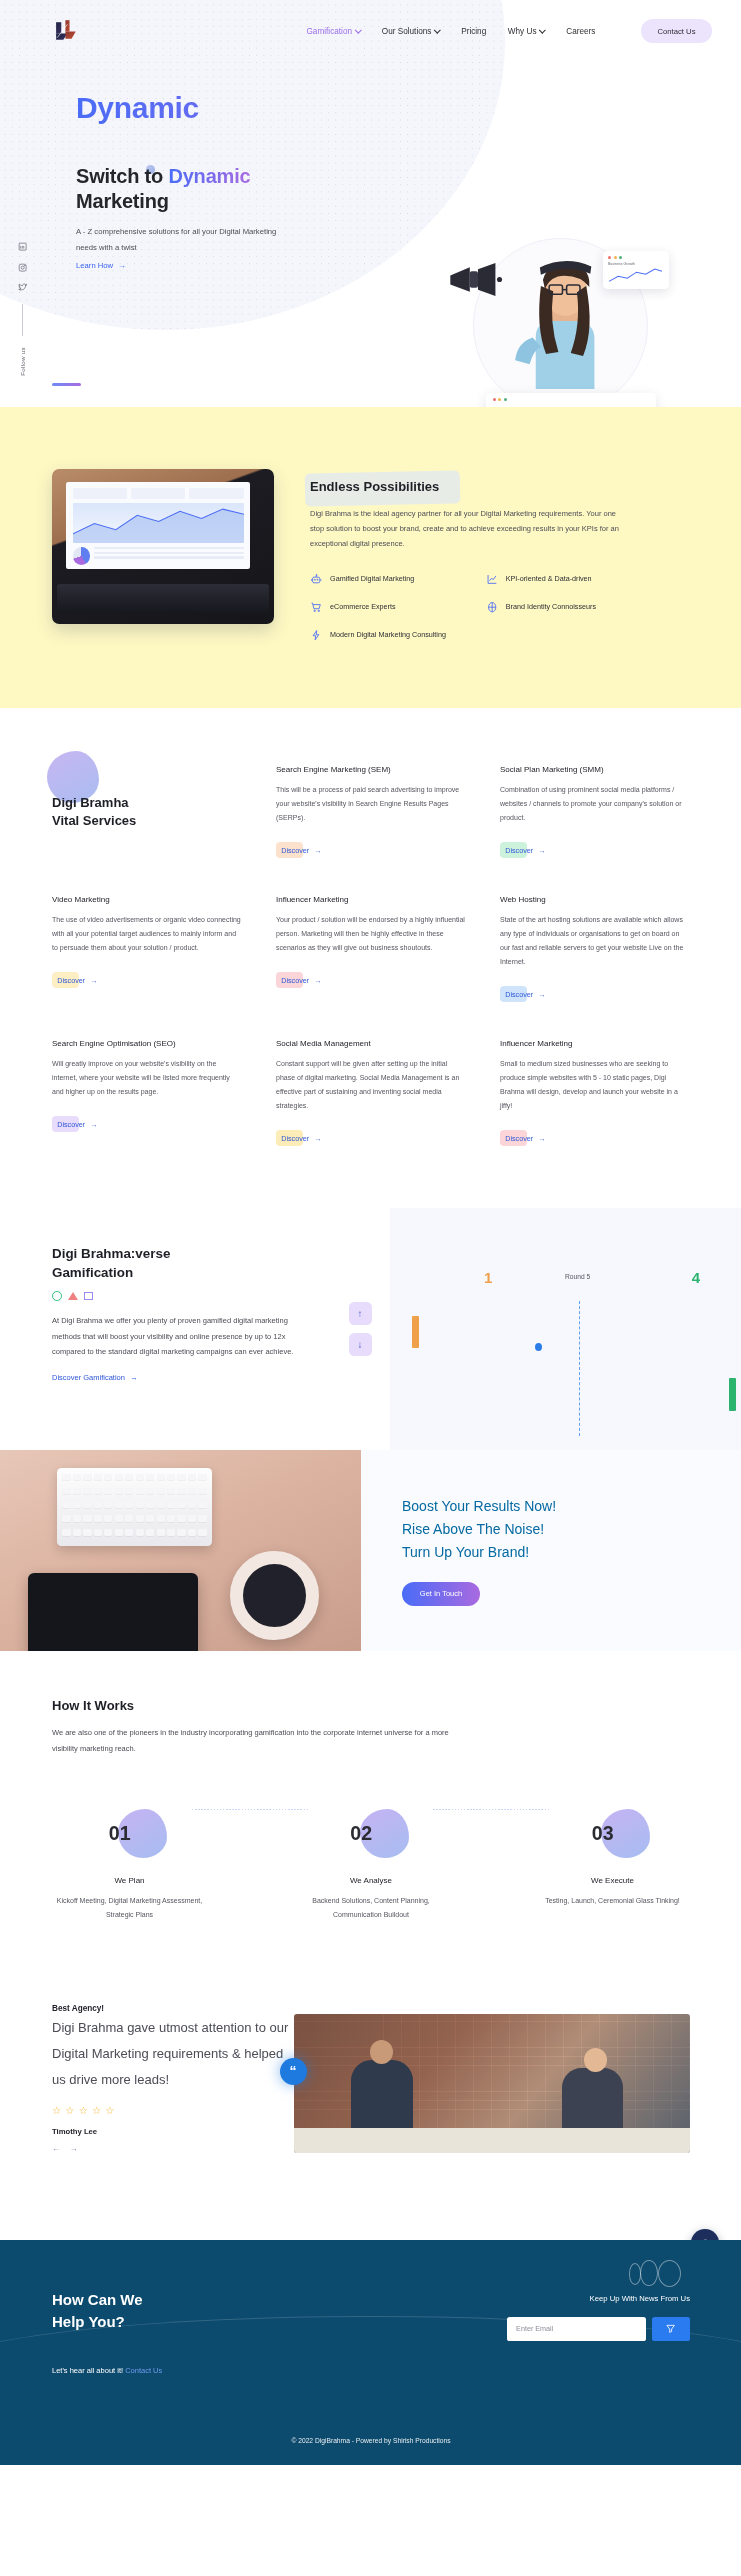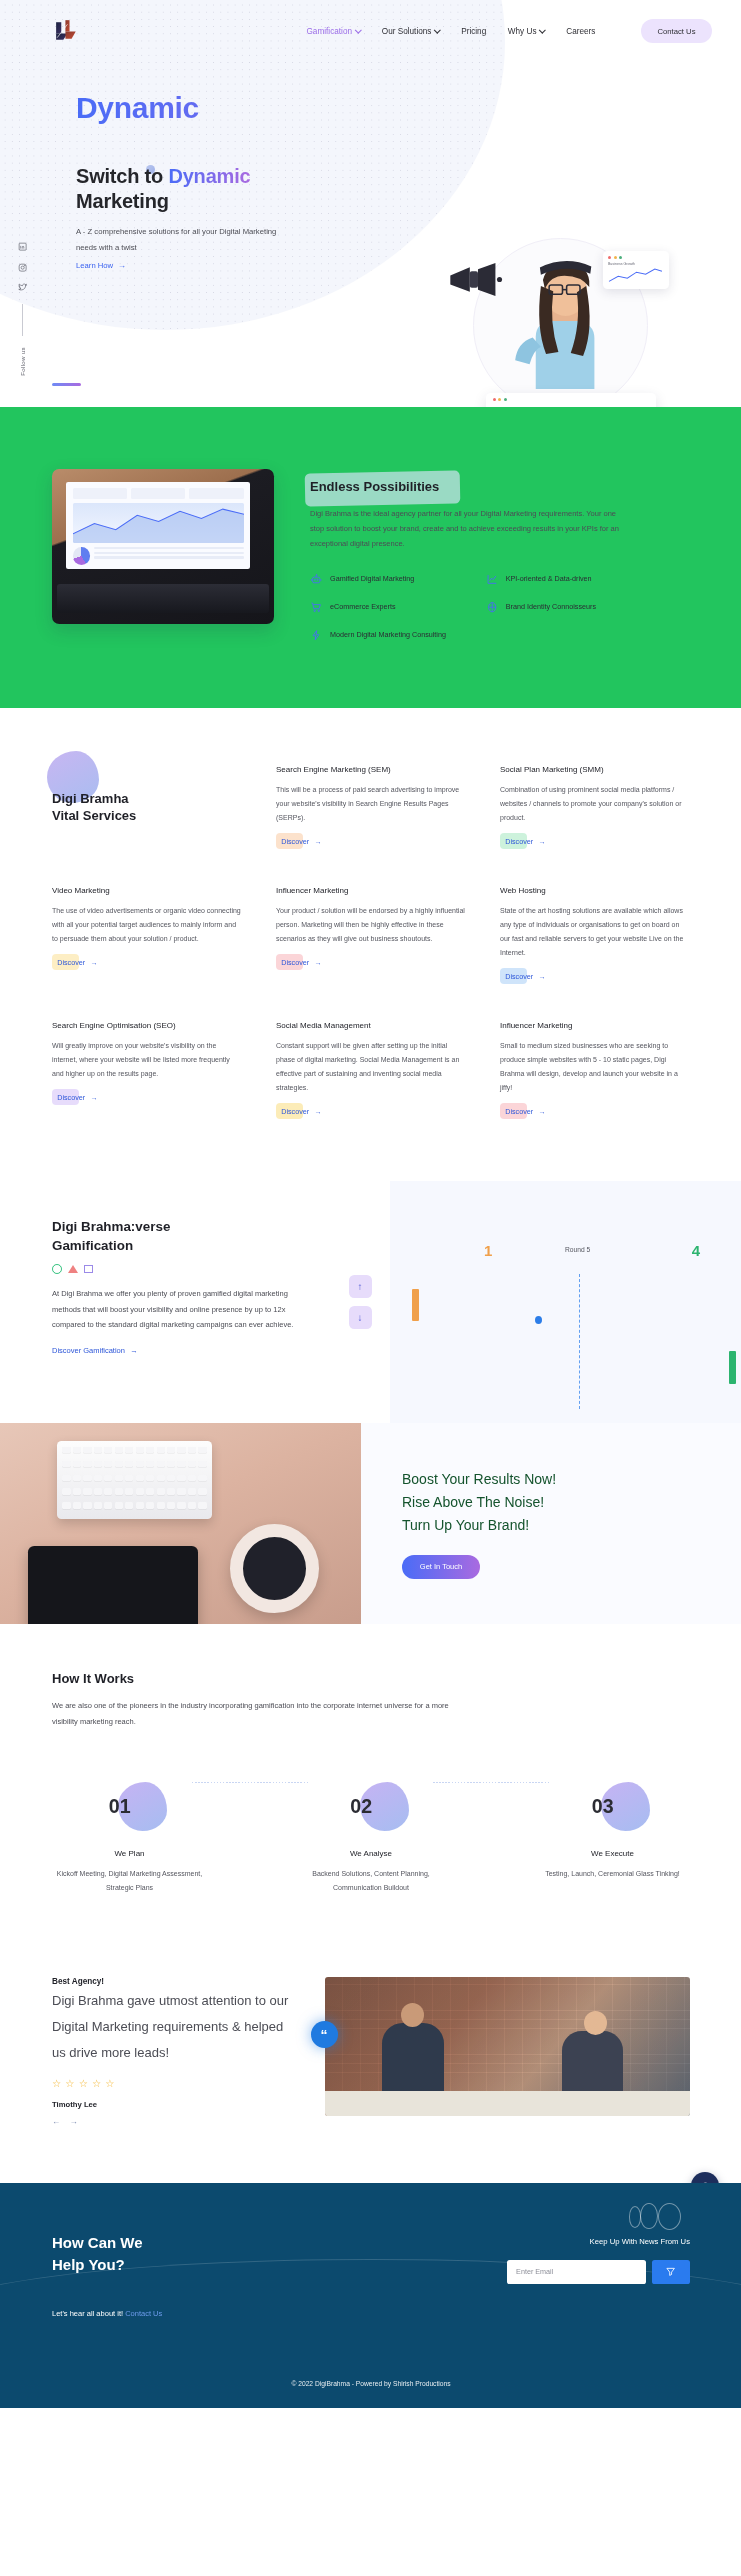--- a/index.html
+++ b/index.html
@@ -154,21 +154,21 @@
   }
   .social-rail .sicon { width: 9.3px; height: 9.3px; color: #5c5d68; }
   .social-rail .rail-line { width: 0.5px; height: 32px; background: #c9cad2; }
   .social-rail .rail-txt {
     font-size: 6.2px; color: #5c5d68; letter-spacing: 0.3px;
     writing-mode: vertical-rl; transform: rotate(180deg);
   }
 
   
   .possibilities {
-    background: #22c55e;
+    background: #fef9c3;
     padding: 62px 52px 67px 52px;
     display: flex; gap: 36px;
     position: relative;
   }
   .poss-img {
     width: 222px; height: 155px; border-radius: 7.2px;
     flex: none;
     box-shadow: 0 6.2px 17.5px rgba(40,40,80,.18);
     background: linear-gradient(160deg,#b98c6a 0%,#9d6f4e 32%,#1c1c22 33%,#15151a 100%);
     position: relative; overflow: hidden;
@@ -228,21 +228,21 @@
     background: linear-gradient(150deg,#c8b6f2,#a9bdf0);
     border-radius: 56% 44% 52% 48% / 50% 56% 44% 50%;
   }
   .svc-head h2 {
     position: relative; font-size: 13px; font-weight: 700; line-height: 1.35; color: #1f2027;
   }
   .svc-card h3 { font-size: 8px; font-weight: 400; color: #23242b; margin-bottom: 8.8px; }
   .svc-card p { font-size: 7px; line-height: 2.0; color: #55565f; }
   .discover {
     position: relative; display: inline-flex; align-items: center; gap: 5.2px;
-    margin-top: 8px; font-size: 7.2px; color: #2d56d8; cursor: pointer;
+    margin-top: 17px; font-size: 7.2px; color: #2d56d8; cursor: pointer;
     padding: 3.6px 5.2px;
     text-align: center;
   }
   .discover::before {
     content: ""; position: absolute; left: 0; top: 0;
     width: 27px; height: 100%; border-radius: 4.1px; z-index: -1;
   }
   .discover span { position: relative; }
 
   
@@ -299,21 +299,21 @@
   }
   .hphone {
     position: absolute; right: 42px; bottom: 11.3px; width: 89px; height: 89px;
     border-radius: 50%; border: 13.4px solid #f2e7e1; background: #20212a;
     box-shadow: 0 5.2px 13.4px rgba(0,0,0,.18);
   }
   .boost-copy {
     flex: 1; background: #fafbff; display: flex; flex-direction: column;
     justify-content: center; padding-left: 41px;
   }
-  .boost-copy h2 { font-size: 14px; font-weight: 400; line-height: 1.65; color: #14532d; }
+  .boost-copy h2 { font-size: 14px; font-weight: 400; line-height: 1.65; color: #0369a1; }
   .get-in-touch {
     margin-top: 17.5px; width: 78px; padding: 7.7px 0; border: none; border-radius: 14.4px;
     background: linear-gradient(90deg,#4a6cf7,#a96ae0);
     color: #fff; font-size: 7.5px; font-family: inherit; cursor: pointer;
   }
 
   
   .hiw { padding: 47px 52px 52px 52px; background: #fff; }
   .hiw h2 { font-size: 13px; font-weight: 700; color: #1f2027; }
   .hiw > p { margin-top: 12.4px; font-size: 7.5px; line-height: 2.05; color: #4c4d55; max-width: 412px; }
@@ -325,21 +325,21 @@
     width: 49px; height: 49px;
     background: linear-gradient(150deg,#c6b3f3,#a6bdf1);
     border-radius: 56% 44% 50% 50% / 48% 58% 42% 52%;
   }
   .step-num { position: relative; font-size: 19.6px; font-weight: 700; color: #2b2c33; margin-right: 19.6px; }
   .step-connector { flex: 1; height: 1px; background: repeating-linear-gradient(90deg,#c9d6f3 0 1.5px, transparent 1.5px 3.1px); margin: 0 -15.5px; margin-bottom: 4.1px; }
   .step h3 { margin-top: 17.5px; font-size: 8px; font-weight: 400; color: #23242b; }
   .step p { margin-top: 9.3px; font-size: 7px; line-height: 1.95; color: #55565f; }
 
   
-  .testi { padding: 31px 52px 57px 52px; display: flex; gap: 31px; align-items: flex-start; position: relative; }
+  .testi { padding: 31px 52px 87px 52px; display: flex; align-items: flex-end; position: relative; }
   .testi-copy { width: 242px; }
   .testi-copy h3 { font-size: 8.2px; font-weight: 700; color: #1f2027; }
   .testi-copy p { margin-top: 2px; font-size: 13px; line-height: 2.0; color: #4c4d55; }
   .stars { margin-top: 11.3px; display: flex; gap: 4.1px; font-size: 10.3px; color: #f5b731; }
   .testi-name { margin-top: 10.3px; font-size: 7.7px; font-weight: 700; color: #1f2027; }
   .testi-nav { margin-top: 8.2px; display: flex; gap: 9.3px; font-size: 8.2px; color: #7b8ab0; }
   .testi-nav span { cursor: pointer; }
   .testi-media { position: relative; flex: 1; height: 139px; }
   .testi-photo {
     position: absolute; inset: 0; border-radius: 3.1px; overflow: hidden;

